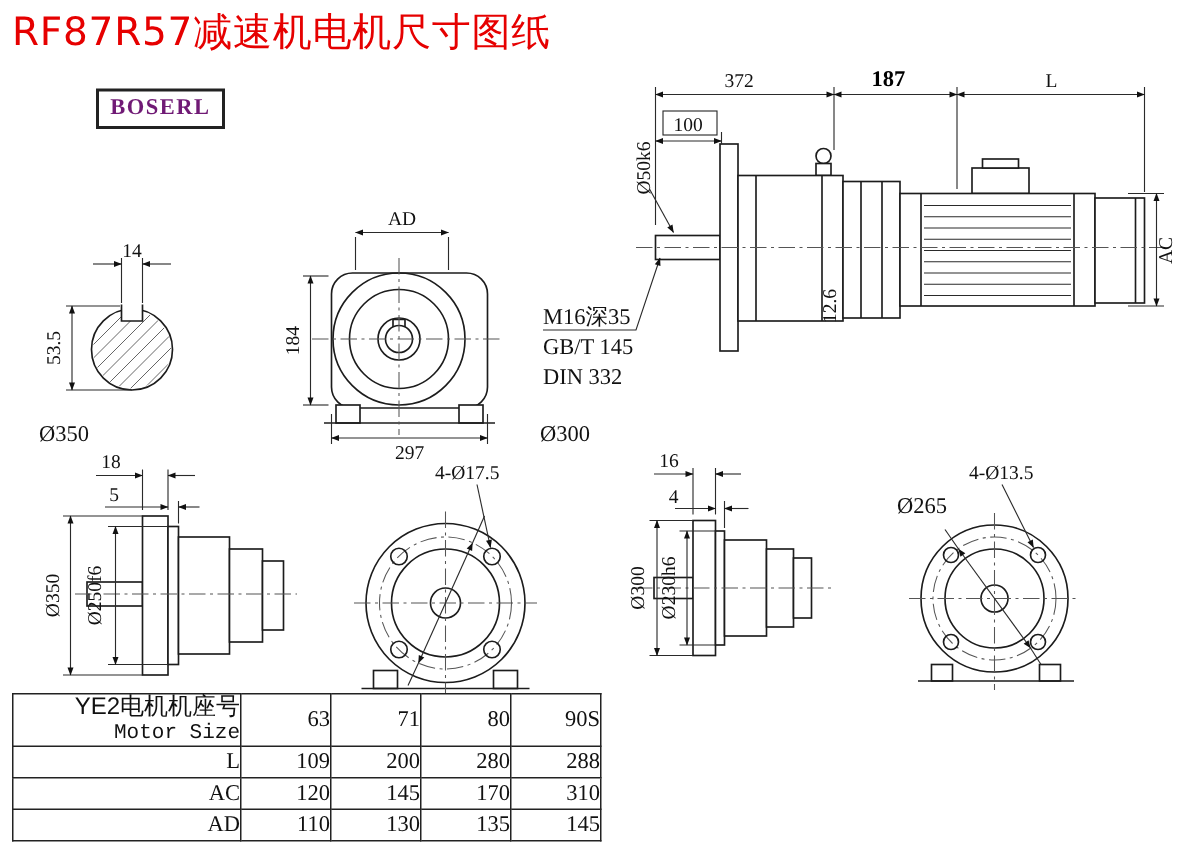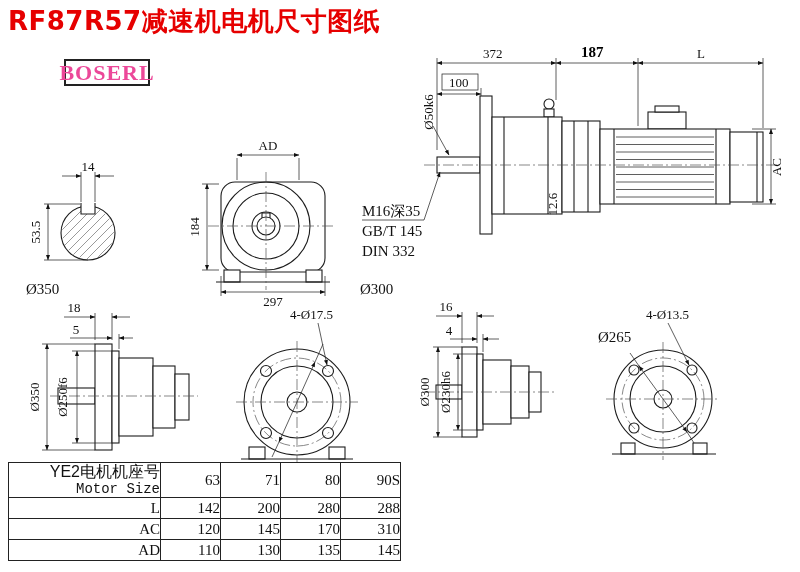--- a/index.html
+++ b/index.html
@@ -1,22 +1,22 @@
 <!DOCTYPE html>
 <html><head>
 <meta charset="utf-8">
 <style>
   * { margin:0; padding:0; box-sizing:border-box; }
   html,body { width:800px; height:572px; background:#ffffff; overflow:hidden;
               font-family:"Liberation Sans", sans-serif; position:relative; }
-  .title { position:absolute; left:8px; top:4px; font-size:26px; font-weight:bold;
+  .title { position:absolute; left:8px; top:4px; font-size:26px; font-weight:normal;
            color:#e60000; font-family:"DejaVu Sans", sans-serif; letter-spacing:0.5px; }
   .logo { position:absolute; left:64px; top:59px; width:86px; height:27px;
-          border:2px solid #222; color:#ec4899; font-family:"Liberation Serif", serif;
-          font-weight:bold; font-size:22px; display:flex; align-items:center;
+          border:2px solid #222; color:#701a75; font-family:"Liberation Serif", serif;
+          font-weight:bold; font-size:15px; display:flex; align-items:center;
           justify-content:center; letter-spacing:1px; background:#fff; }
   svg.draw { position:absolute; left:0; top:0; }
   .ln { stroke:#1c1c1c; stroke-width:1.1; fill:none; }
   rect.ln { fill:#ffffff; }
   .thin { stroke:#2a2a2a; stroke-width:0.75; fill:none; }
   .cl { stroke:#555; stroke-width:0.7; fill:none; stroke-dasharray:11 3 2 3; }
   .hatchln { stroke:#555; stroke-width:0.6; }
   text.dim { font-family:"Liberation Serif", serif; font-size:13px; fill:#111; }
   text.dim.b { font-weight:bold; font-size:15px; fill:#000; }
   text.note { font-family:"Liberation Serif", serif; font-size:15px; fill:#111; }
@@ -270,21 +270,21 @@
         <div class="hdr-cn">YE2电机机座号</div>
         <div class="hdr-en">Motor Size</div>
       </td>
       <td class="cv">63</td>
       <td class="cv">71</td>
       <td class="cv">80</td>
       <td class="cv">90S</td>
     </tr>
     <tr>
       <td class="c1 lab">L</td>
-      <td class="cv">142</td>
+      <td class="cv">109</td>
       <td class="cv">200</td>
       <td class="cv">280</td>
       <td class="cv">288</td>
     </tr>
     <tr>
       <td class="c1 lab">AC</td>
       <td class="cv">120</td>
       <td class="cv">145</td>
       <td class="cv">170</td>
       <td class="cv">310</td>

